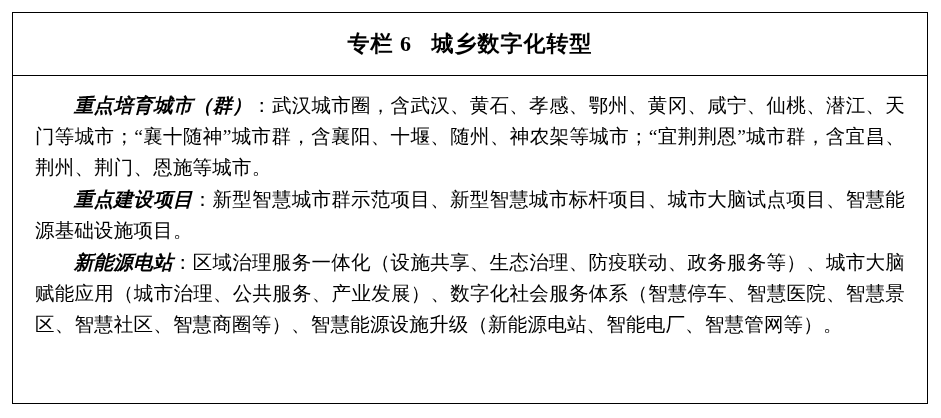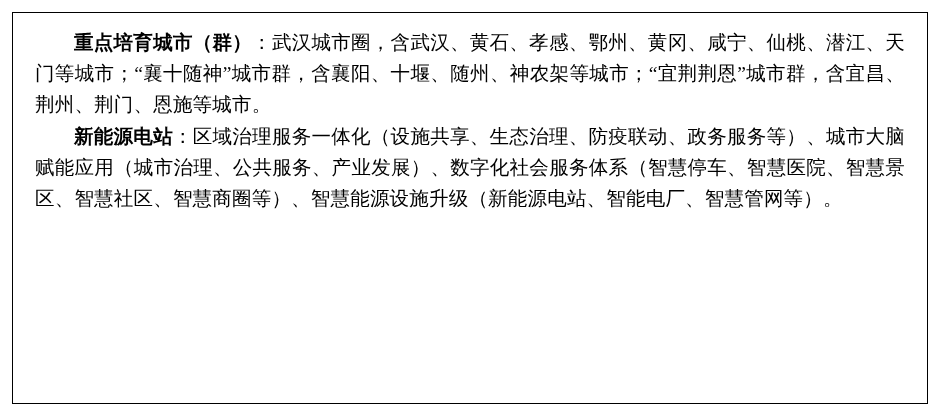--- a/index.html
+++ b/index.html
@@ -43,33 +43,40 @@
     font-size: 19.5px;
     line-height: 31px;
     text-align: justify;
     text-justify: inter-ideograph;
     text-indent: 2em;
     margin: 0 0 1px 0;
     letter-spacing: 0.2px;
   }
   .lead {
     font-weight: bold;
+    font-style: italic;
   }
 </style>
 </head>
 <body>
 
 <div class="box">
 
+  <div class="title-bar">
+    <div class="title">专栏 6   城乡数字化转型</div>
+  </div>
 
   <div class="body-area">
 
     <p class="para">
       <span class="lead">重点培育城市（群）</span><span>：武汉城市圈，含武汉、黄石、孝感、鄂州、黄冈、咸宁、仙桃、潜江、天门等城市；“襄十随神”城市群，含襄阳、十堰、随州、神农架等城市；“宜荆荆恩”城市群，含宜昌、荆州、荆门、恩施等城市。</span>
     </p>
 
+    <p class="para">
+      <span class="lead">重点建设项目</span><span>：新型智慧城市群示范项目、新型智慧城市标杆项目、城市大脑试点项目、智慧能源基础设施项目。</span>
+    </p>
 
     <p class="para">
       <span class="lead">新能源电站</span><span>：区域治理服务一体化（设施共享、生态治理、防疫联动、政务服务等）、城市大脑赋能应用（城市治理、公共服务、产业发展）、数字化社会服务体系（智慧停车、智慧医院、智慧景区、智慧社区、智慧商圈等）、智慧能源设施升级（新能源电站、智能电厂、智慧管网等）。</span>
     </p>
 
   </div>
 </div>
 
 </body></html>

